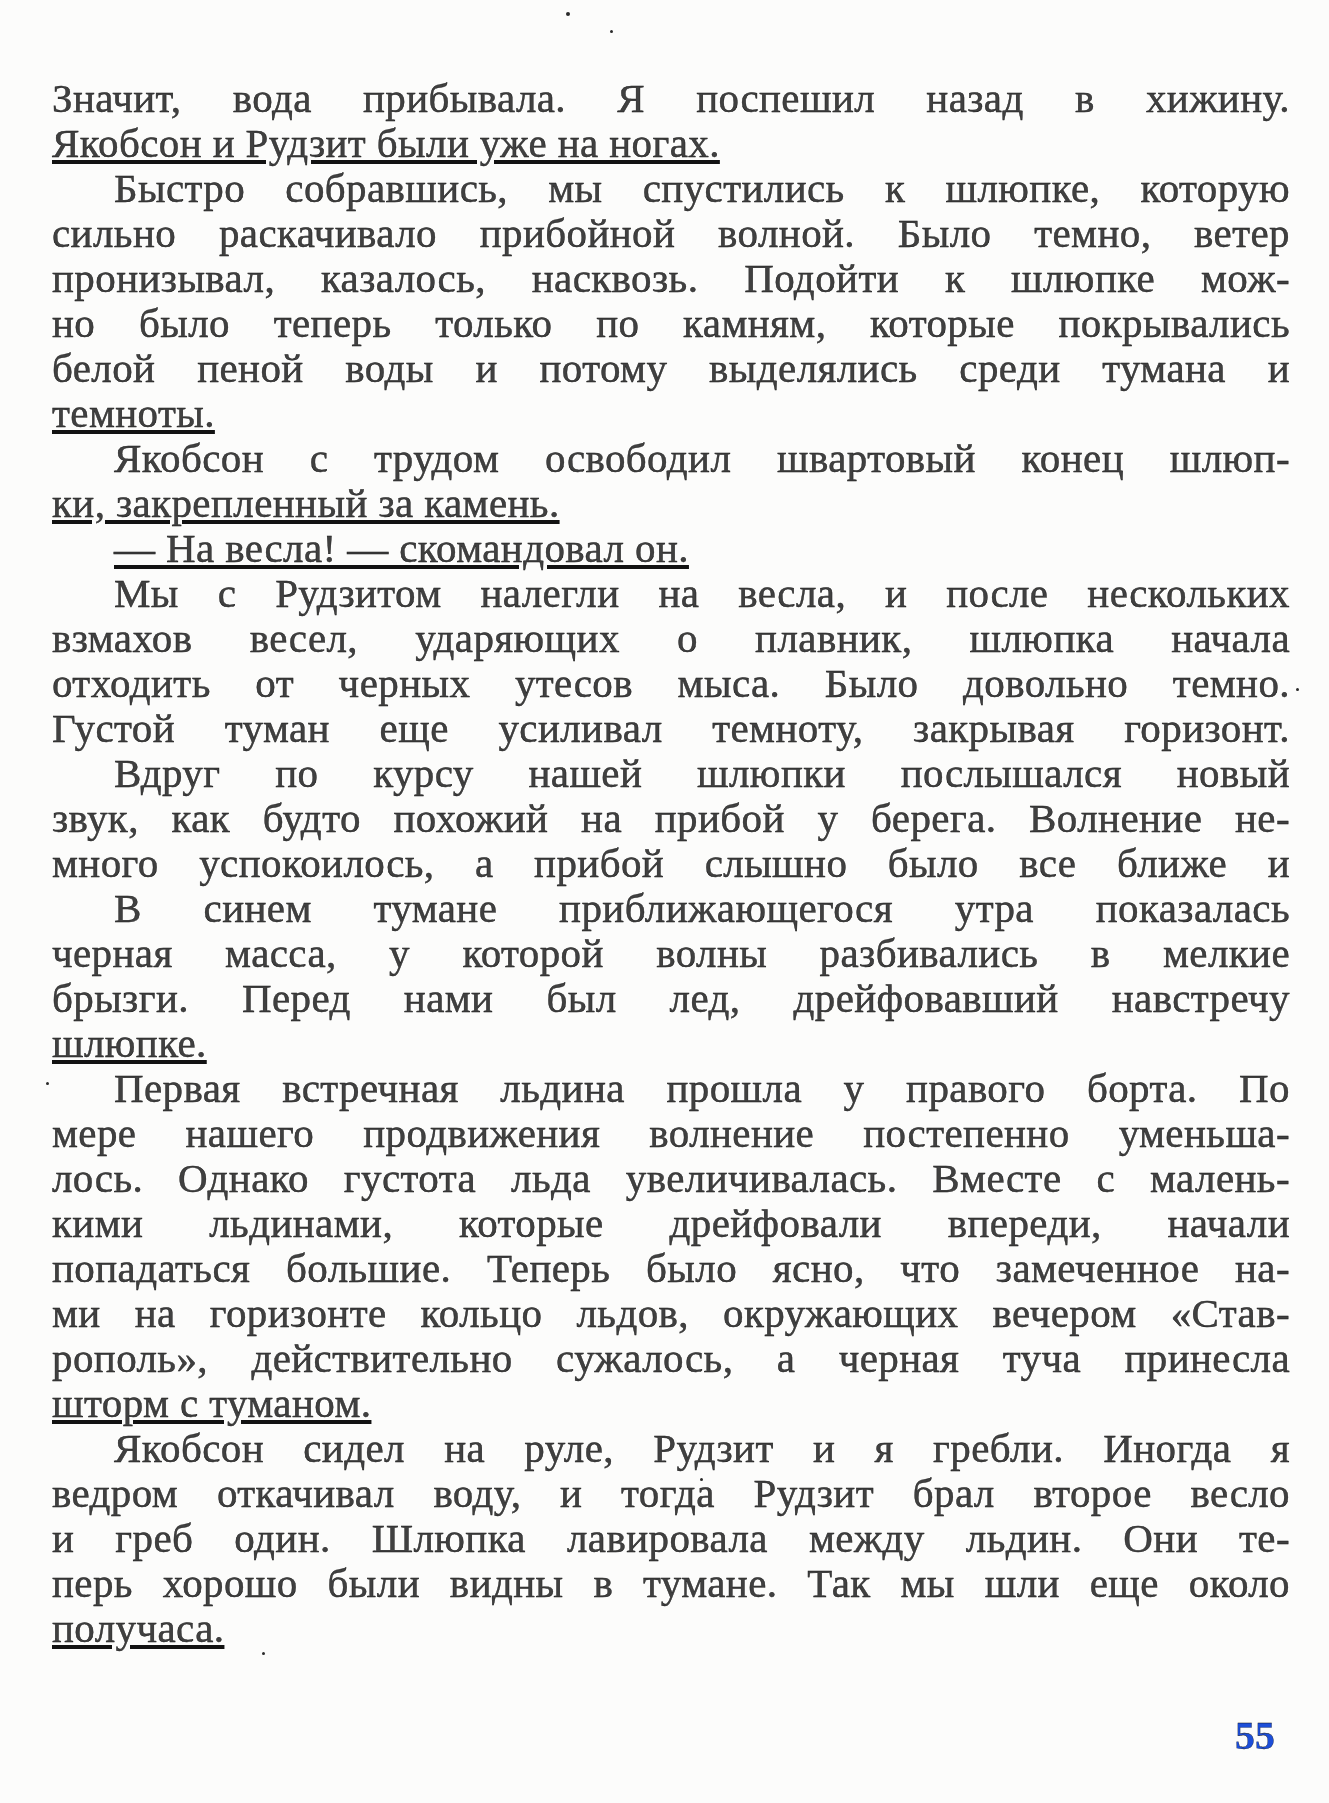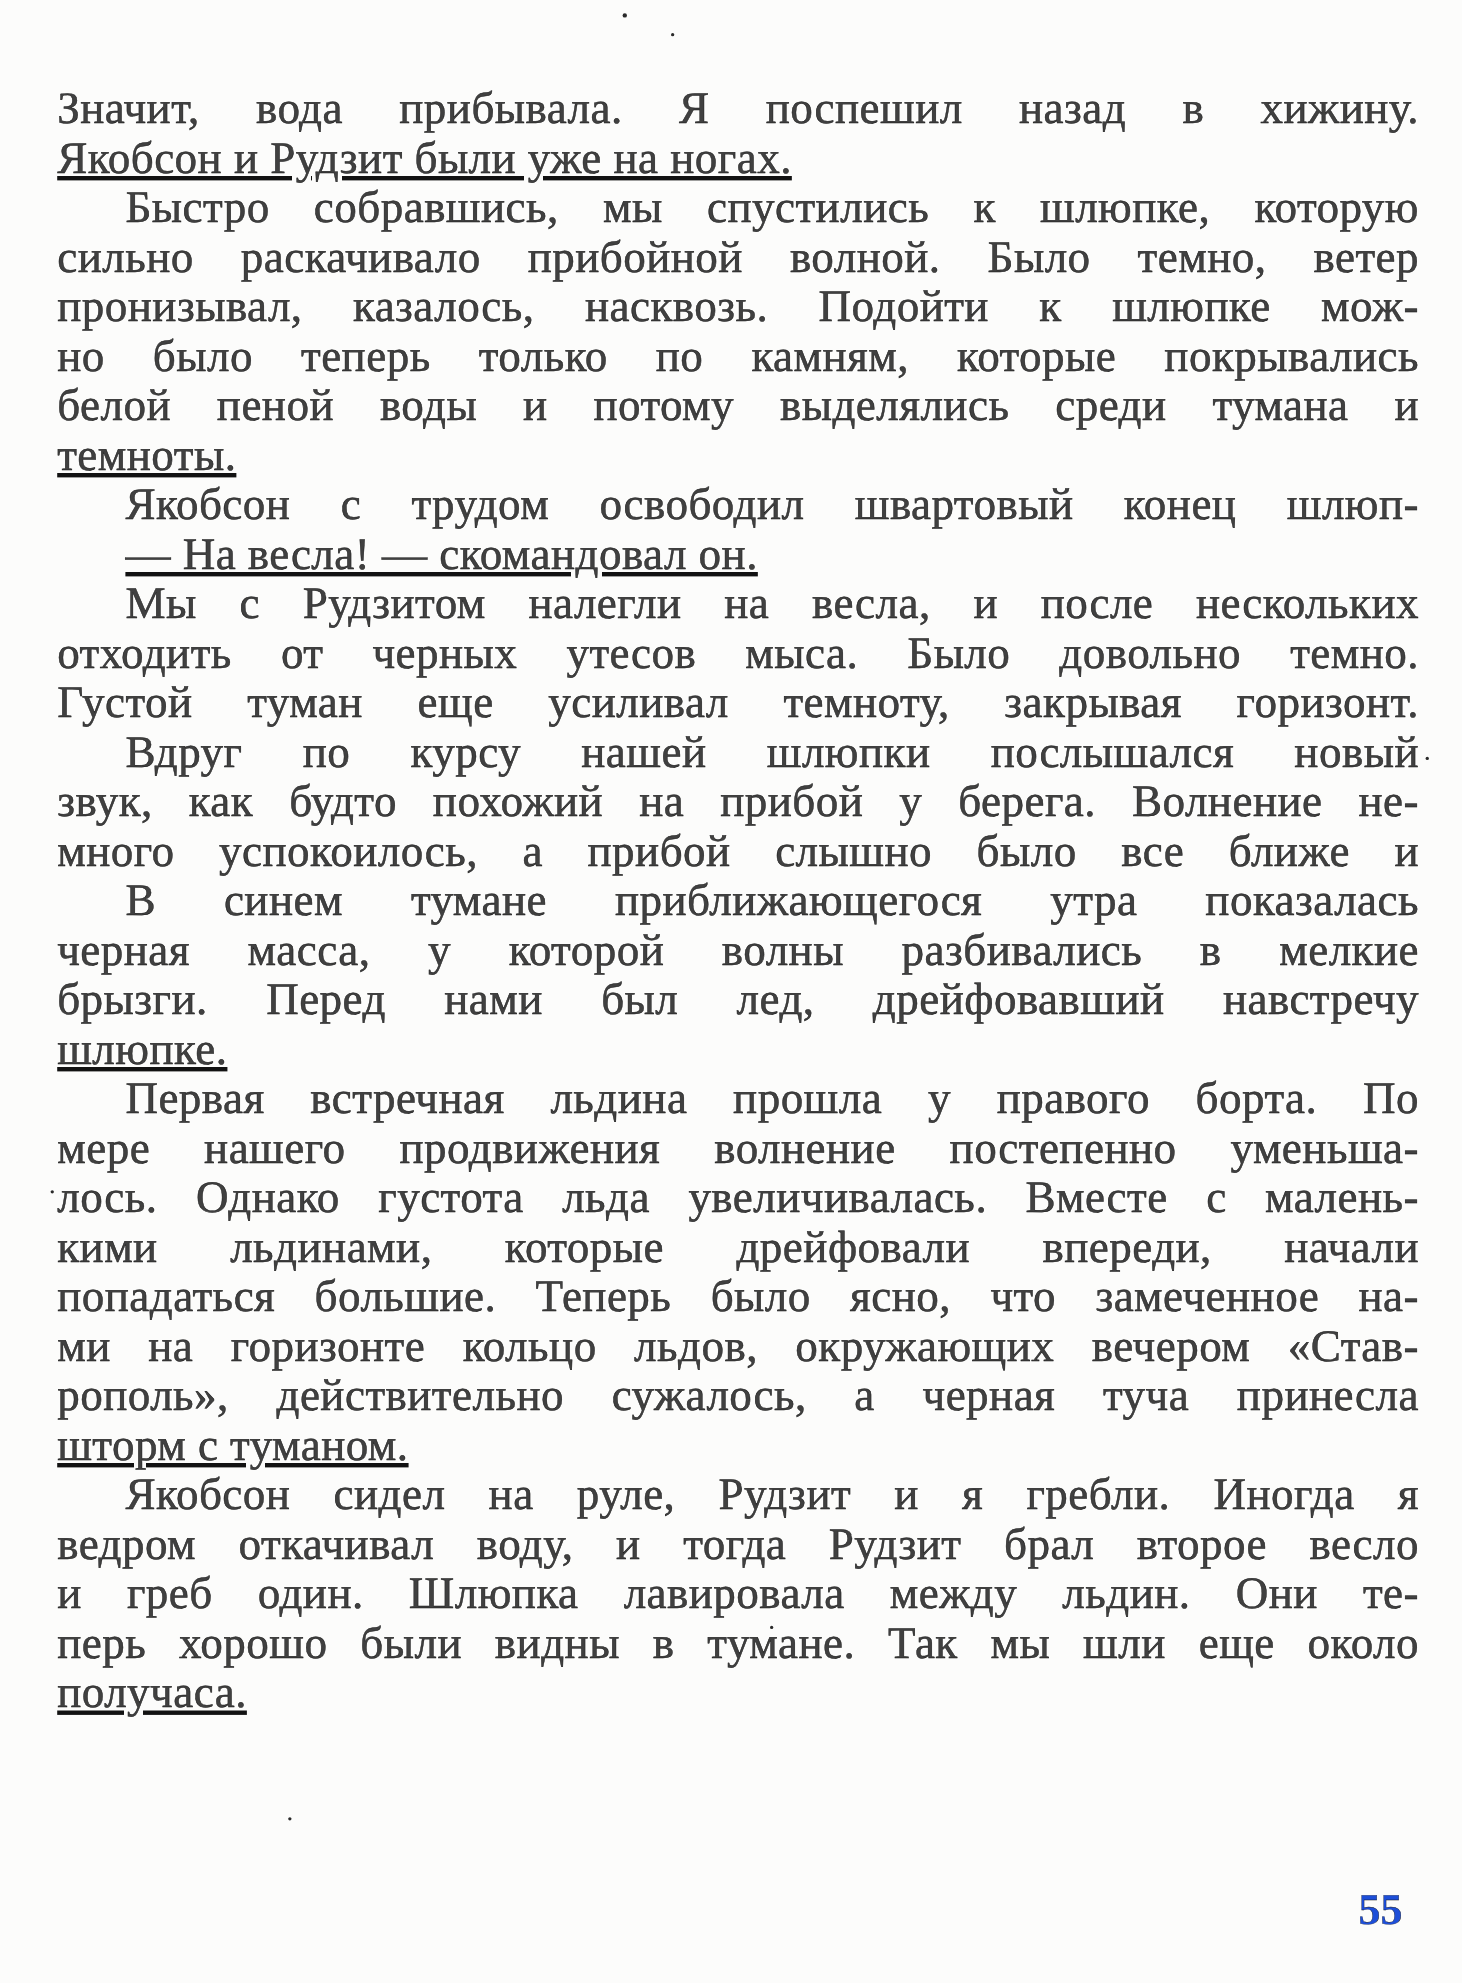--- a/index.html
+++ b/index.html
@@ -76,22 +76,24 @@
   <div class="text-block">
       <div class="line">Значит, вода прибывала. Я поспешил назад в хижину.</div>
       <div class="line end">Якобсон и Рудзит были уже на ногах.</div>
       <div class="line indent">Быстро собравшись, мы спустились к шлюпке, которую</div>
       <div class="line">сильно раскачивало прибойной волной. Было темно, ветер</div>
       <div class="line">пронизывал, казалось, насквозь. Подойти к шлюпке мож-</div>
       <div class="line">но было теперь только по камням, которые покрывались</div>
       <div class="line">белой пеной воды и потому выделялись среди тумана и</div>
       <div class="line end">темноты.</div>
       <div class="line indent">Якобсон с трудом освободил швартовый конец шлюп-</div>
+      <div class="line end">ки, закрепленный за камень.</div>
       <div class="line indent end">— На весла! — скомандовал он.</div>
       <div class="line indent">Мы с Рудзитом налегли на весла, и после нескольких</div>
+      <div class="line">взмахов весел, ударяющих о плавник, шлюпка начала</div>
       <div class="line">отходить от черных утесов мыса. Было довольно темно.</div>
       <div class="line">Густой туман еще усиливал темноту, закрывая горизонт.</div>
       <div class="line indent">Вдруг по курсу нашей шлюпки послышался новый</div>
       <div class="line">звук, как будто похожий на прибой у берега. Волнение не-</div>
       <div class="line">много успокоилось, а прибой слышно было все ближе и</div>
       <div class="line indent">В синем тумане приближающегося утра показалась</div>
       <div class="line">черная масса, у которой волны разбивались в мелкие</div>
       <div class="line">брызги. Перед нами был лед, дрейфовавший навстречу</div>
       <div class="line end">шлюпке.</div>
       <div class="line indent">Первая встречная льдина прошла у правого борта. По</div>

